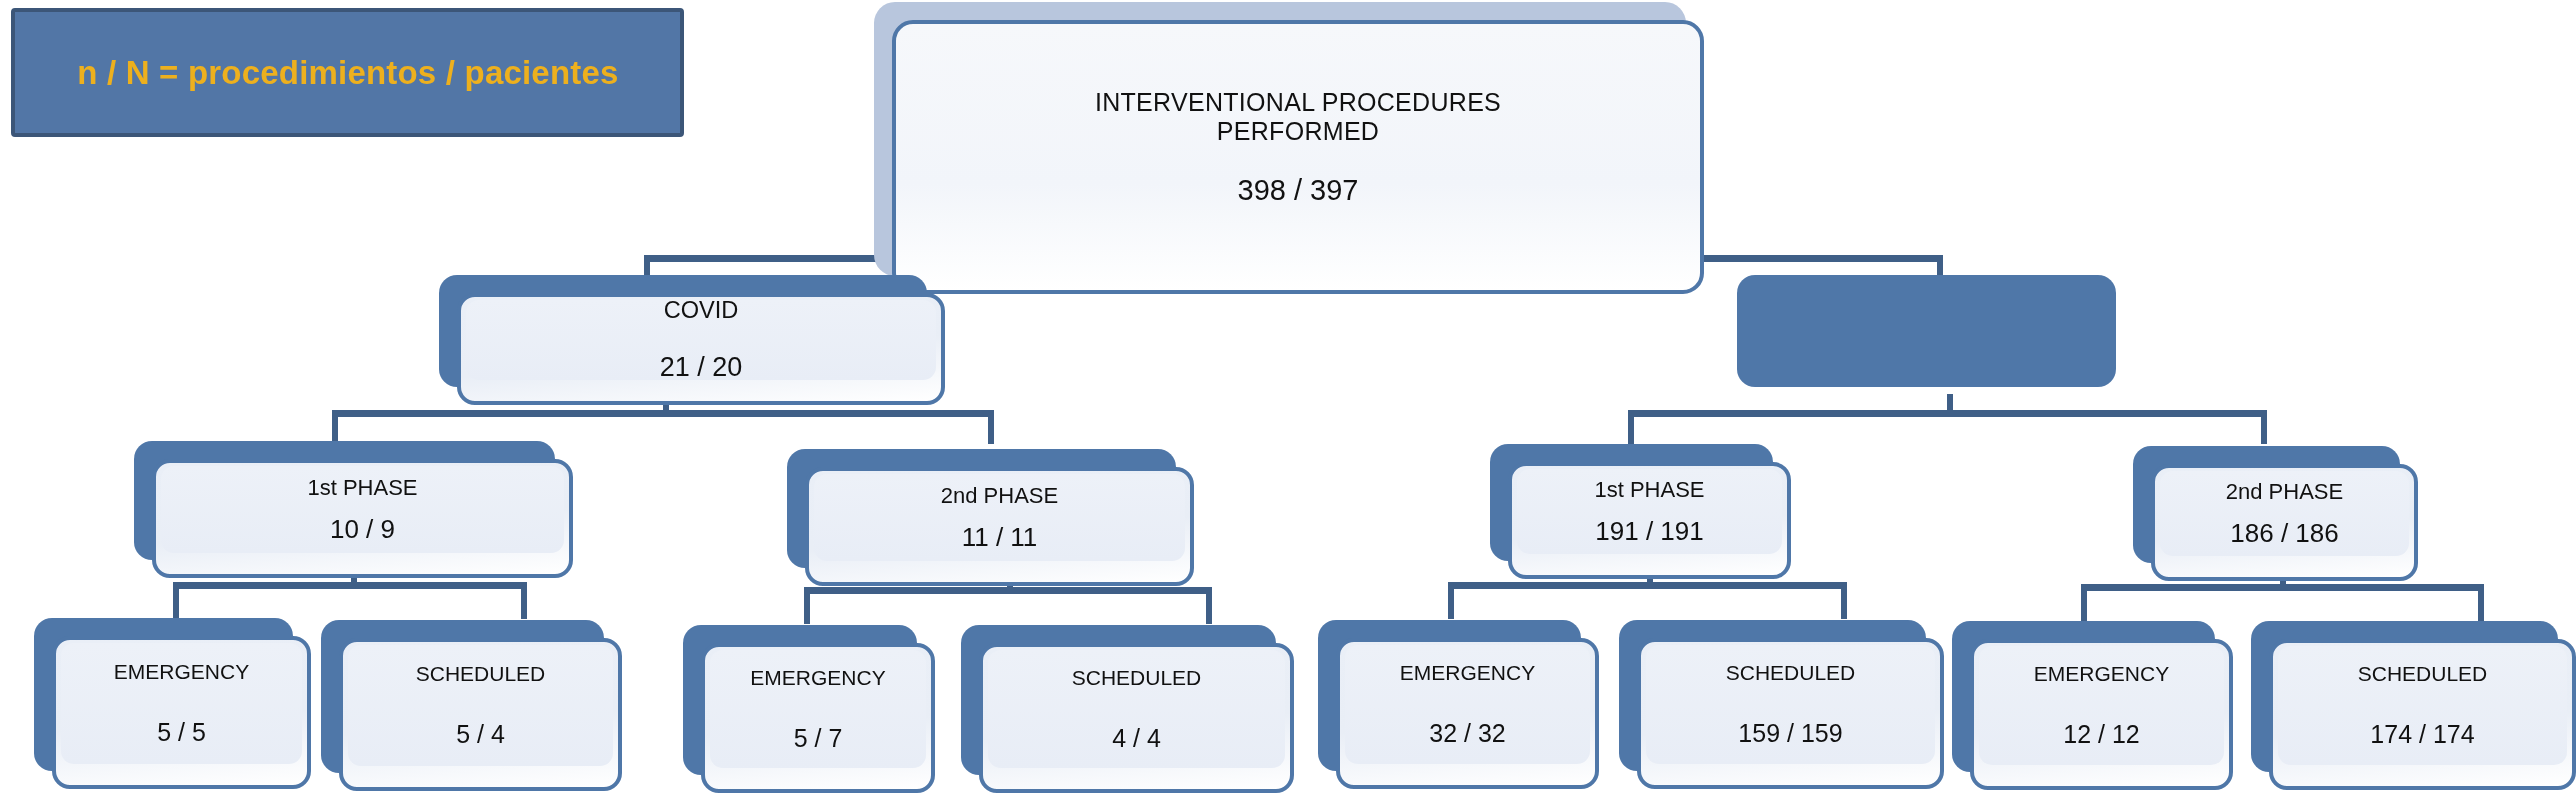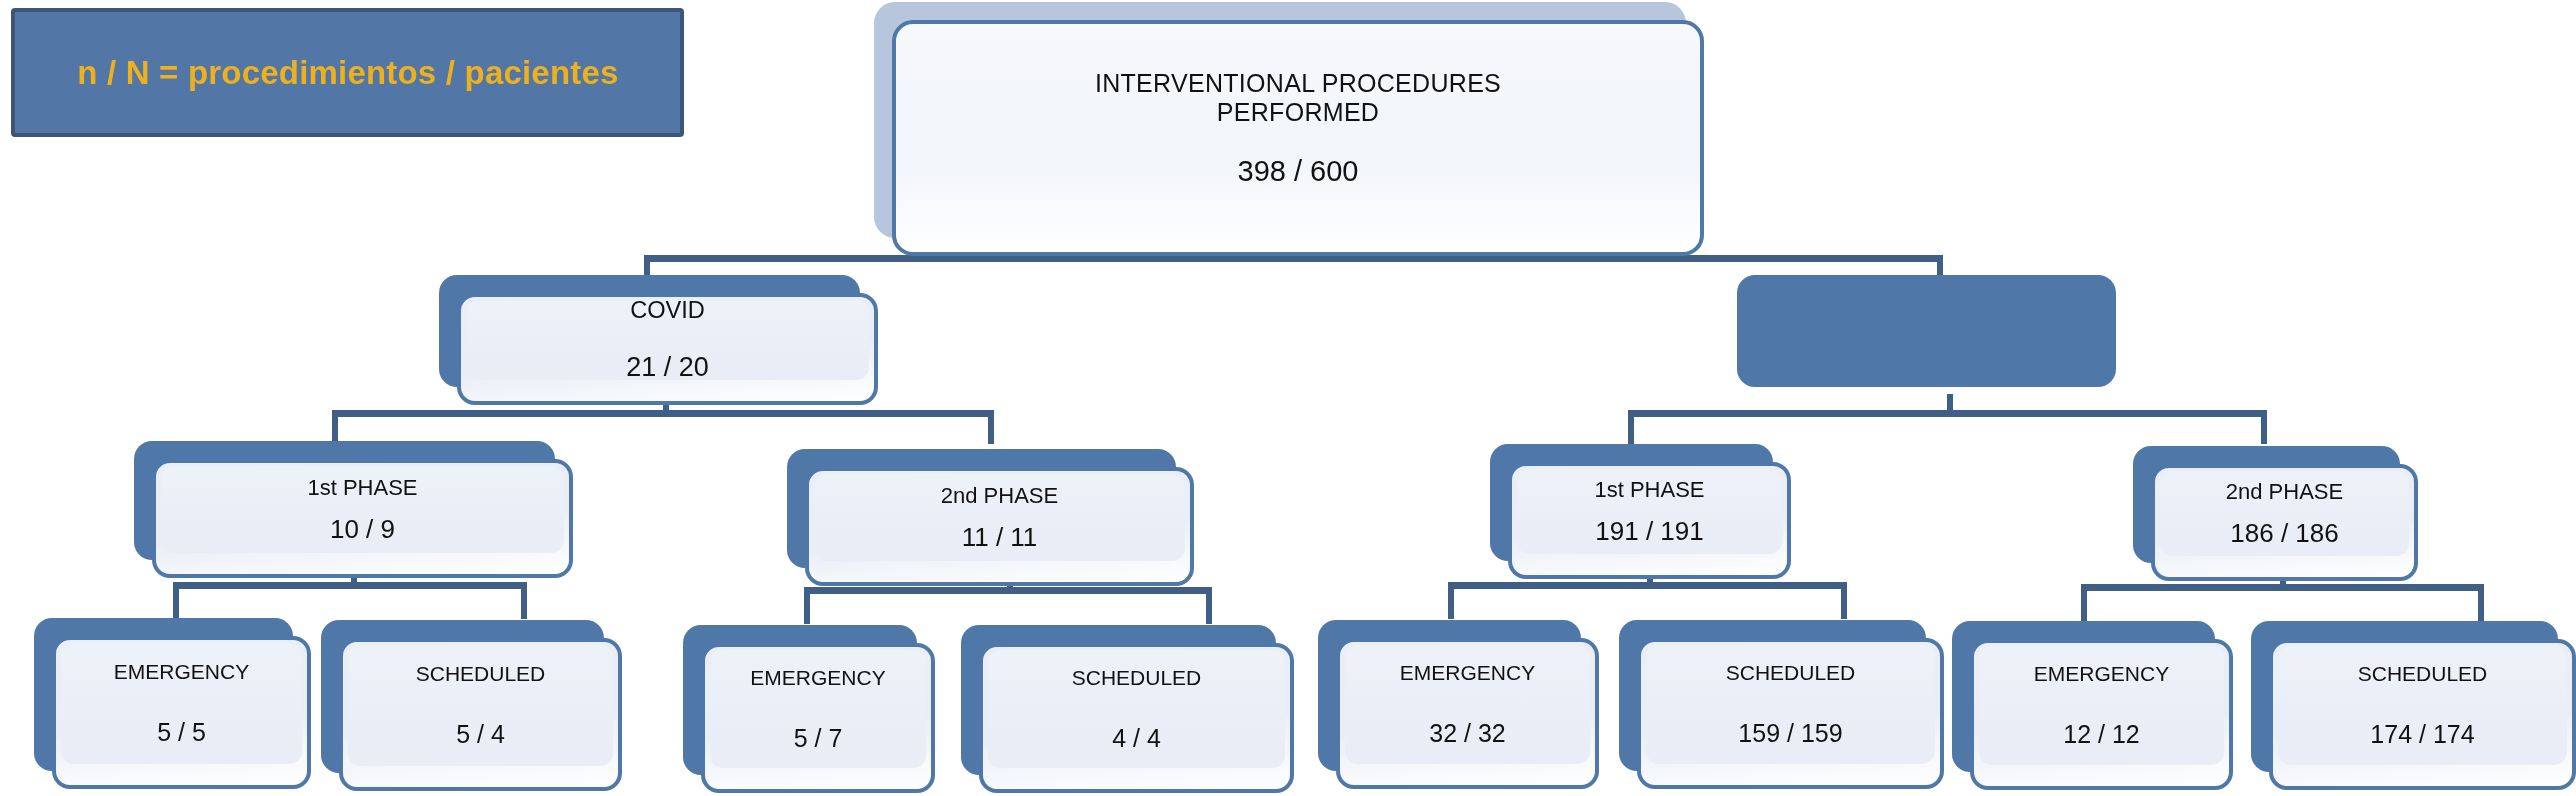--- a/index.html
+++ b/index.html
@@ -169,32 +169,32 @@
   <div class="conn conn-v" style="left:1647px; top:569px; height:18px;"></div>
   <div class="conn conn-h" style="left:1448px; top:582px; width:399px;"></div>
   <div class="conn conn-v" style="left:1448px; top:582px; height:37px;"></div>
   <div class="conn conn-v" style="left:1841px; top:582px; height:37px;"></div>
 
   <div class="conn conn-v" style="left:2280px; top:571px; height:18px;"></div>
   <div class="conn conn-h" style="left:2081px; top:584px; width:403px;"></div>
   <div class="conn conn-v" style="left:2081px; top:584px; height:37px;"></div>
   <div class="conn conn-v" style="left:2478px; top:584px; height:37px;"></div>
 
-  <div class="node root" style="left:874px; top:1.6px; width:830px; height:254px;">
+  <div class="node root" style="left:874px; top:1.6px; width:830px; height:292px;">
     <div class="plate"></div>
     <div class="face">
       <div class="inner">
         <div class="title">INTERVENTIONAL PROCEDURES
 PERFORMED</div>
-        <div class="value">398 /  600</div>
-      </div>
-    </div>
-  </div>
-
-  <div class="node lvl2" style="left:439px; top:275px; width:439px; height:130px;">
+        <div class="value">398 /  397</div>
+      </div>
+    </div>
+  </div>
+
+  <div class="node lvl2" style="left:439px; top:275px; width:506px; height:130px;">
     <div class="plate"></div>
     <div class="face">
       <div class="inner">
         <div class="title">COVID</div>
         <div class="value">21  / 20</div>
       </div>
     </div>
   </div>
 
   <div class="node lvl2" style="left:1737px; top:275px; width:397px; height:130px;">

